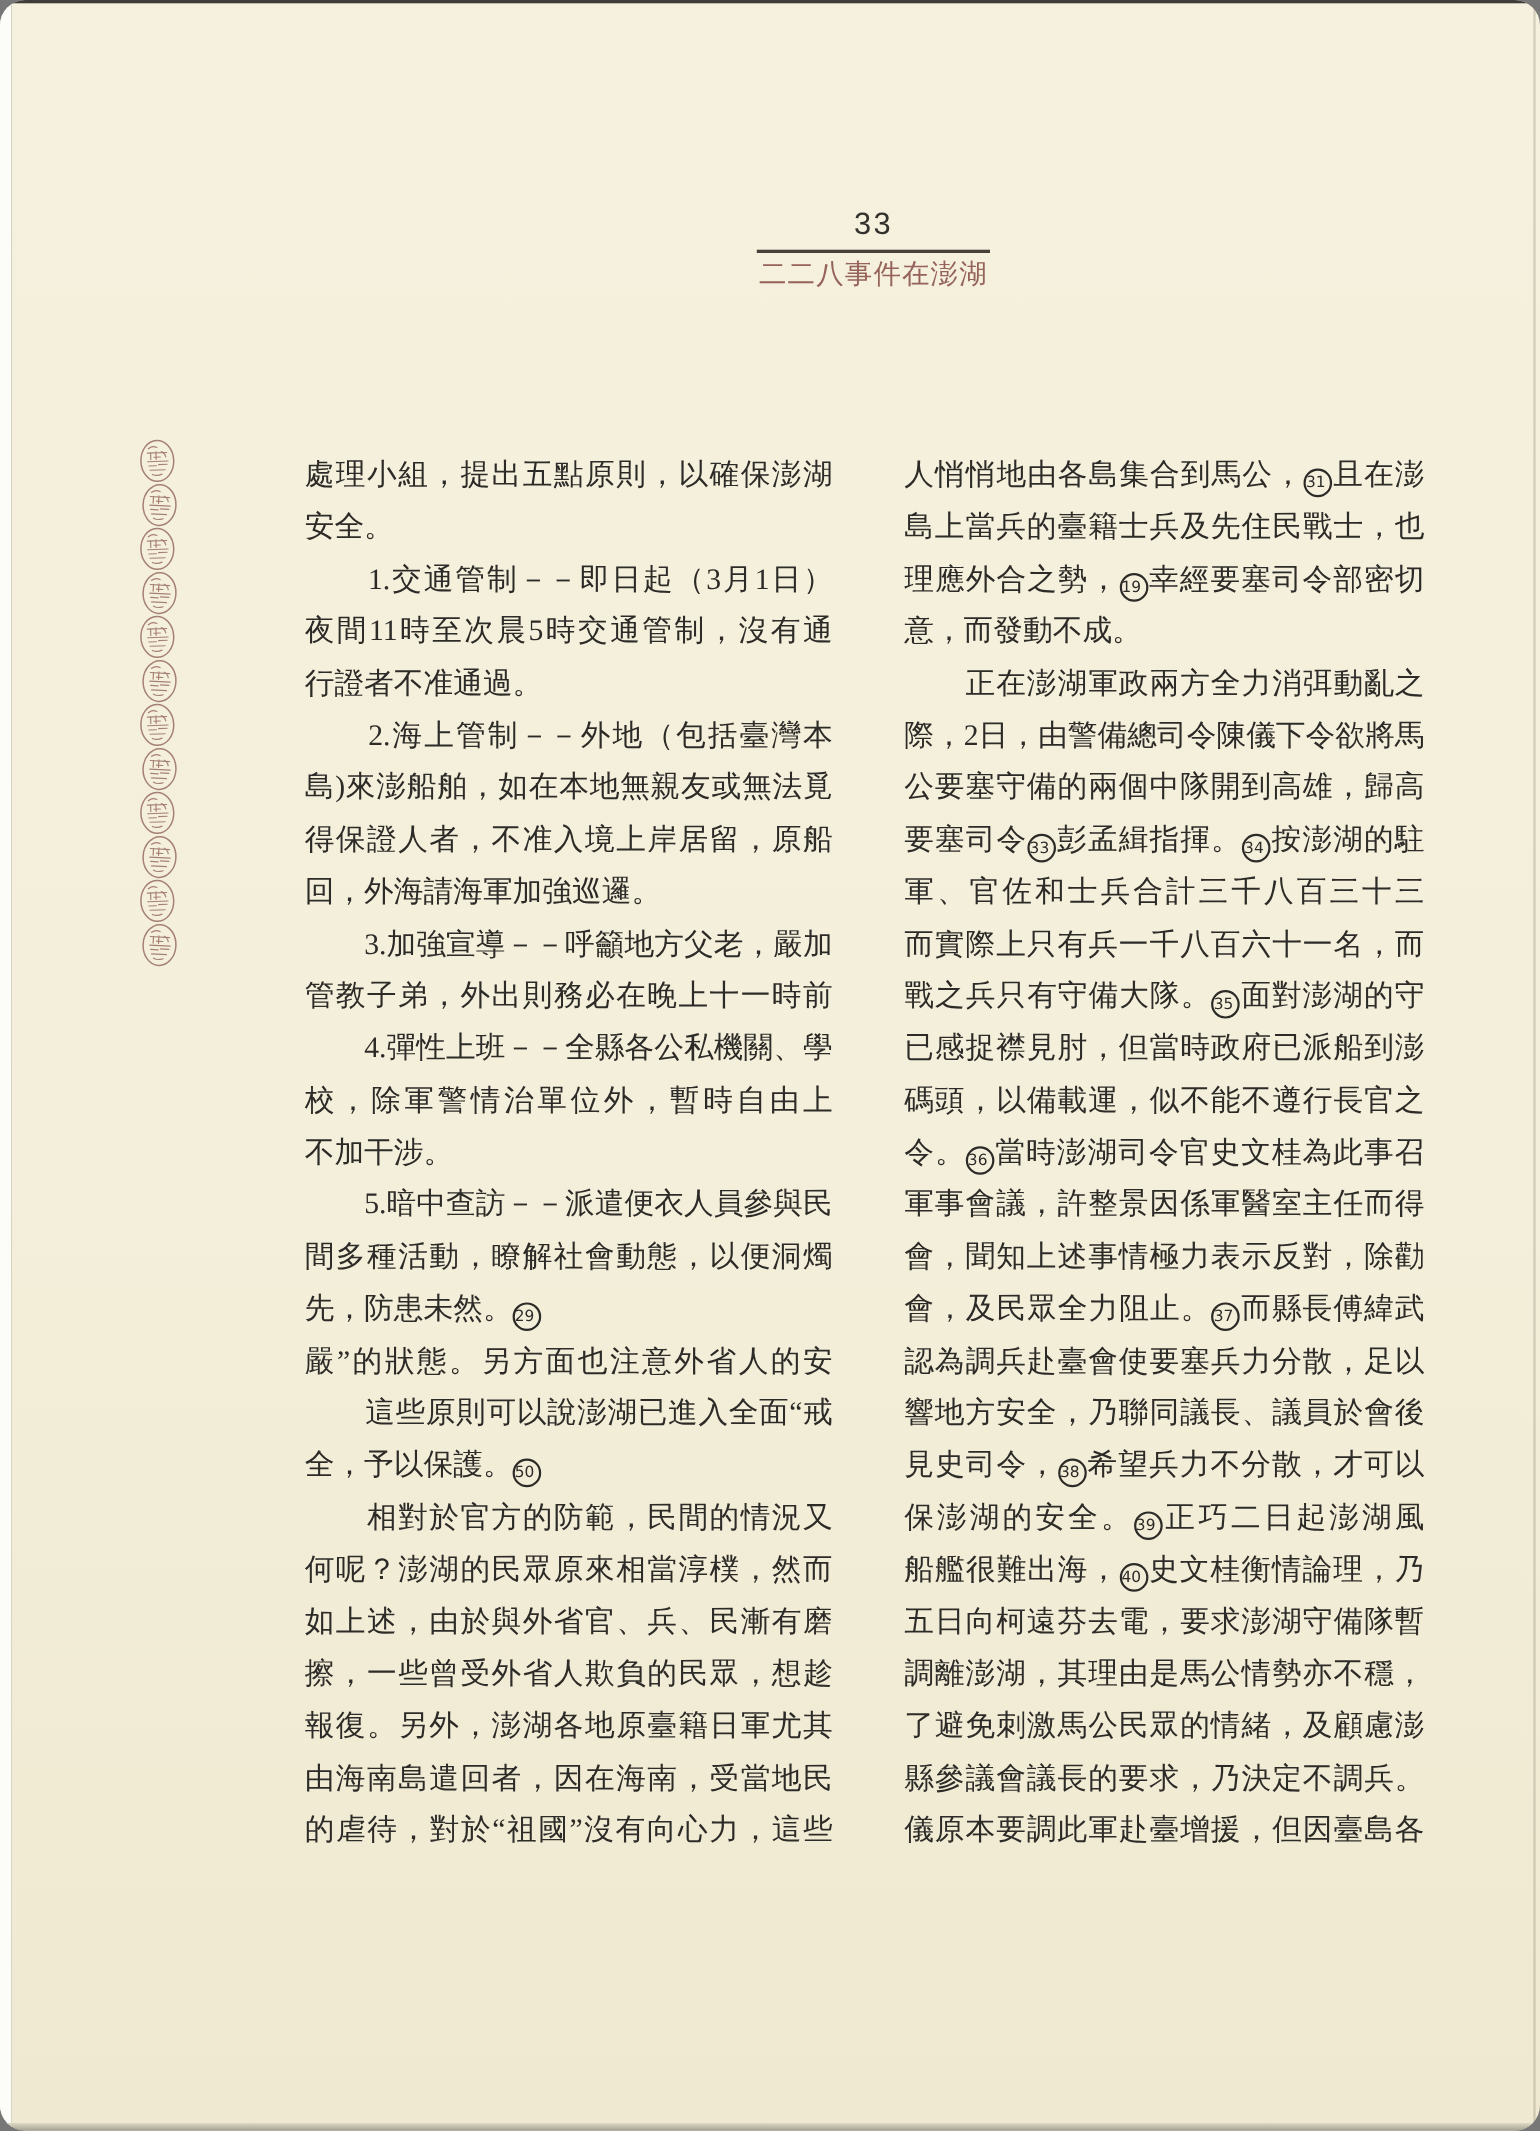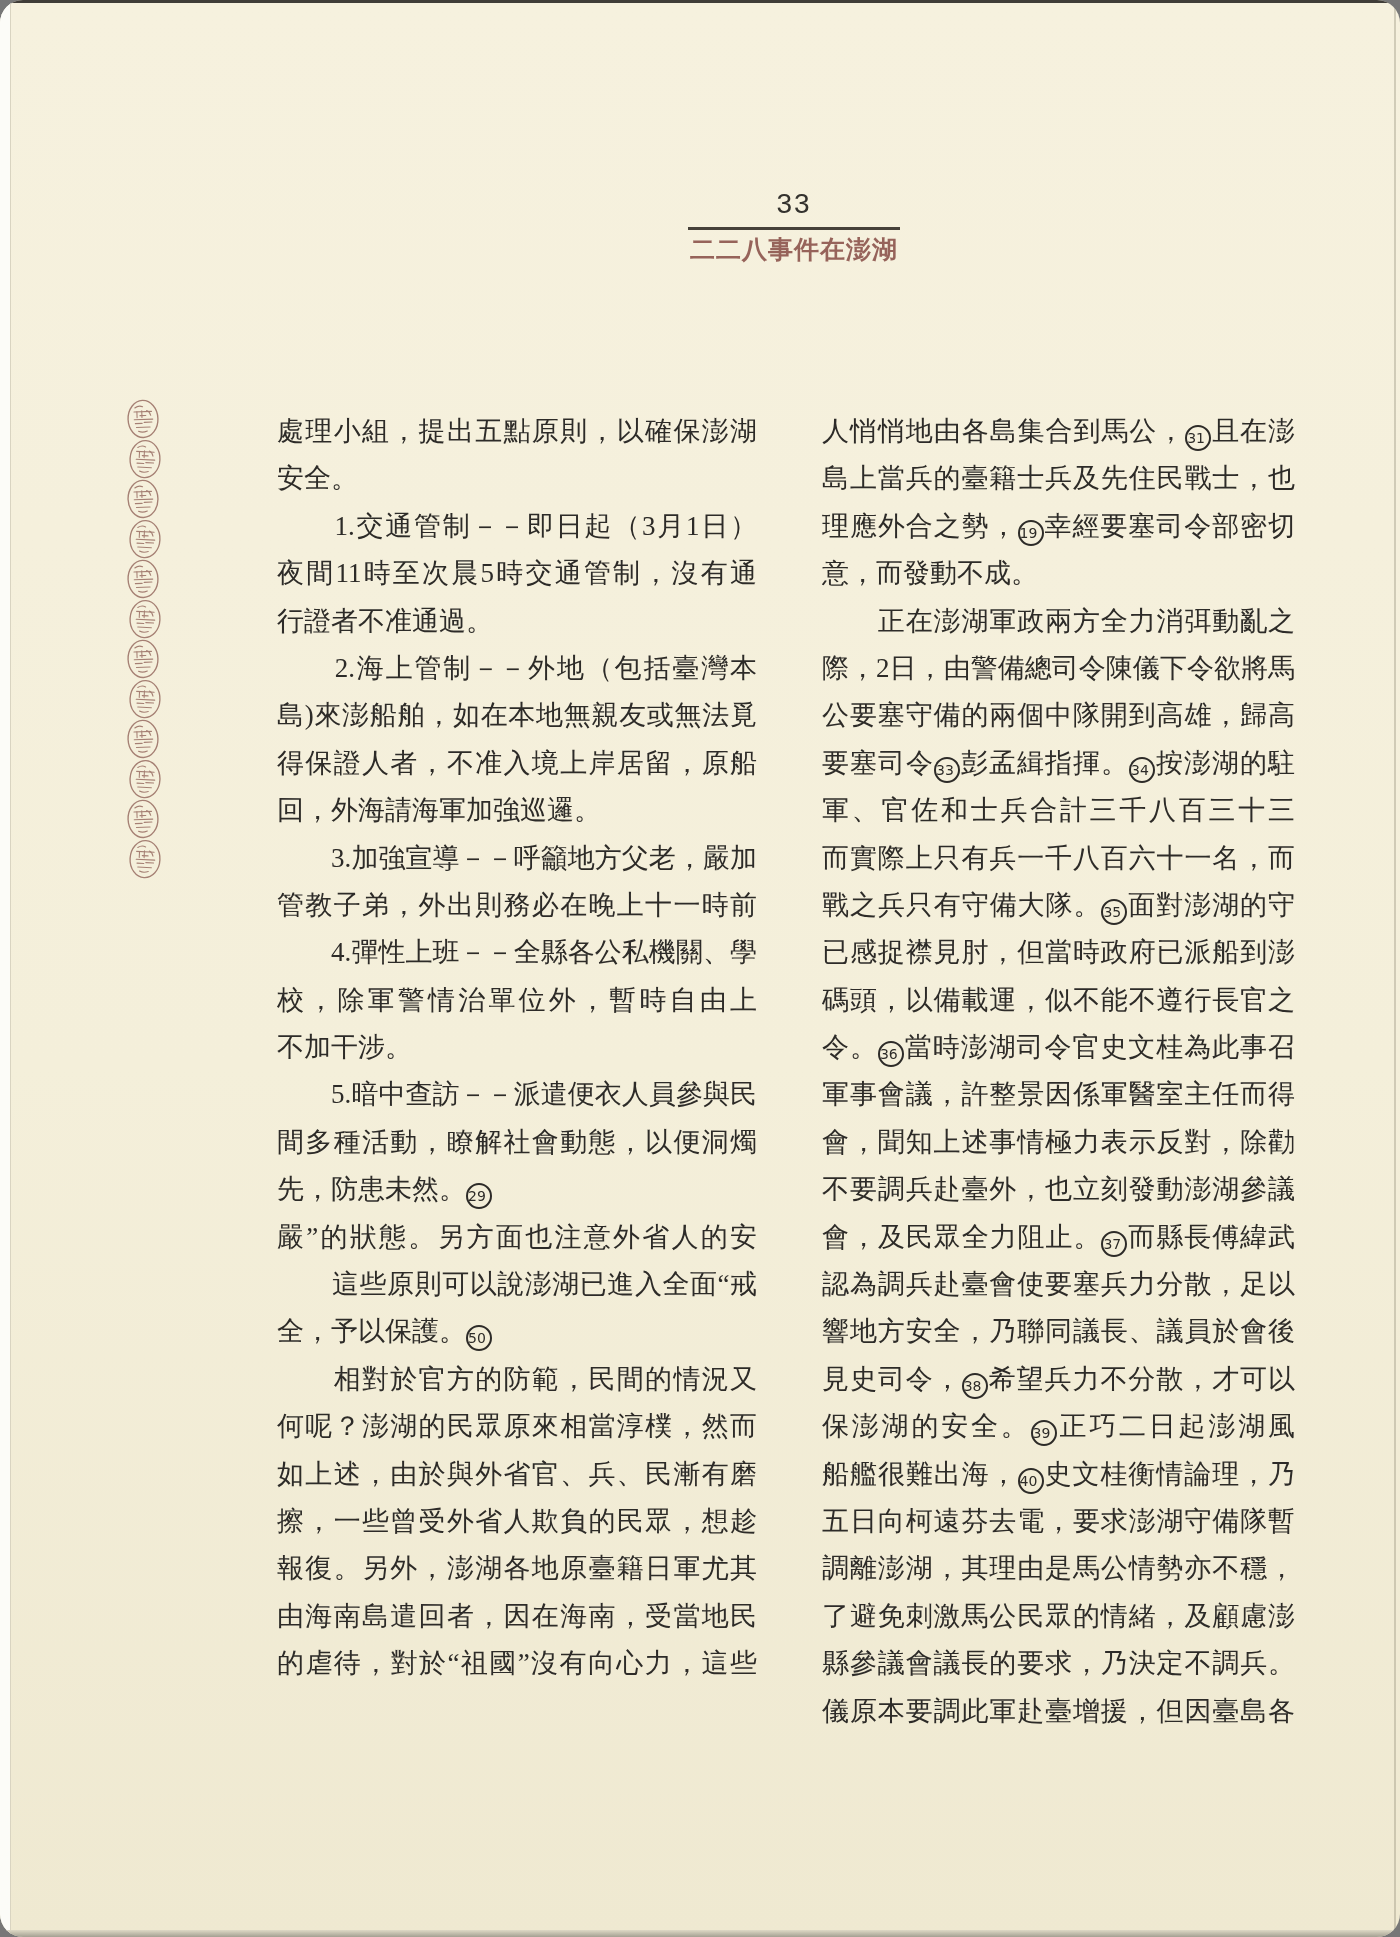--- a/index.html
+++ b/index.html
@@ -16,21 +16,21 @@
   
   .edge-left{position:absolute;left:0;top:0;width:10px;height:100%;background:#fcfcf8;border-right:1px solid #d9d4c1;}
   .edge-top{position:absolute;left:10px;top:0;right:0;height:3px;background:#403d38;}
   .edge-bottom{position:absolute;left:0;bottom:0;width:100%;height:7px;background:linear-gradient(180deg,#ded9c5,#a3a092);}
   .edge-right{position:absolute;right:4px;top:0;width:2px;height:100%;background:rgba(140,135,115,.35);}
 
   
   .page-header{position:absolute;left:688px;top:190px;width:212px;text-align:center;}
   .page-number{font-family:"Liberation Sans","DejaVu Sans",sans-serif;font-size:28px;line-height:1;color:#34322e;letter-spacing:2px;}
   .header-rule{height:3px;background:#464139;margin-top:9px;}
-  .header-title{margin-top:7px;font-size:25px;line-height:1;color:var(--header-red);letter-spacing:1px;white-space:nowrap;font-weight:bold;}
+  .header-title{margin-top:7px;font-size:25px;line-height:1;color:var(--header-red);letter-spacing:1px;white-space:nowrap;font-weight:normal;}
 
   
   .seal-column{position:absolute;left:124px;top:399px;width:44px;display:flex;flex-direction:column;}
   .seal{width:36px;height:40px;color:var(--seal);opacity:.88;flex:0 0 auto;}
   .seal:nth-child(even){transform:rotate(3deg) translateX(3px);}
   .seal:nth-child(odd){transform:rotate(-2deg) translateX(1px);}
 
   
   .col{position:absolute;top:408px;font-size:27px;color:var(--ink);}
   .col-left{left:277px;width:480px;}
@@ -298,21 +298,20 @@
         <div class="line">公要塞守備的兩個中隊開到高雄，歸高雄</div>
         <div class="line">要塞司令<span class="circ">33</span>彭孟緝指揮。<span class="circ">34</span>按澎湖的駐</div>
         <div class="line">軍、官佐和士兵合計三千八百三十三名，</div>
         <div class="line">而實際上只有兵一千八百六十一名，而能</div>
         <div class="line">戰之兵只有守備大隊。<span class="circ">35</span>面對澎湖的守備</div>
         <div class="line">已感捉襟見肘，但當時政府已派船到澎湖</div>
         <div class="line">碼頭，以備載運，似不能不遵行長官之命</div>
         <div class="line">令。<span class="circ">36</span>當時澎湖司令官史文桂為此事召開</div>
         <div class="line">軍事會議，許整景因係軍醫室主任而得與</div>
         <div class="line">會，聞知上述事情極力表示反對，除勸史</div>
-        <div class="line">不要調兵赴臺外，也立刻發動澎湖參議</div>
         <div class="line">會，及民眾全力阻止。<span class="circ">37</span>而縣長傅緯武也</div>
         <div class="line">認為調兵赴臺會使要塞兵力分散，足以影</div>
         <div class="line">響地方安全，乃聯同議長、議員於會後往</div>
         <div class="line">見史司令，<span class="circ">38</span>希望兵力不分散，才可以確</div>
         <div class="line">保澎湖的安全。<span class="circ">39</span>正巧二日起澎湖風大，</div>
         <div class="line">船艦很難出海，<span class="circ">40</span>史文桂衡情論理，乃於</div>
         <div class="line">五日向柯遠芬去電，要求澎湖守備隊暫不</div>
         <div class="line">調離澎湖，其理由是馬公情勢亦不穩，為</div>
         <div class="line">了避免刺激馬公民眾的情緒，及顧慮澎湖</div>
         <div class="line">縣參議會議長的要求，乃決定不調兵。陳</div>

